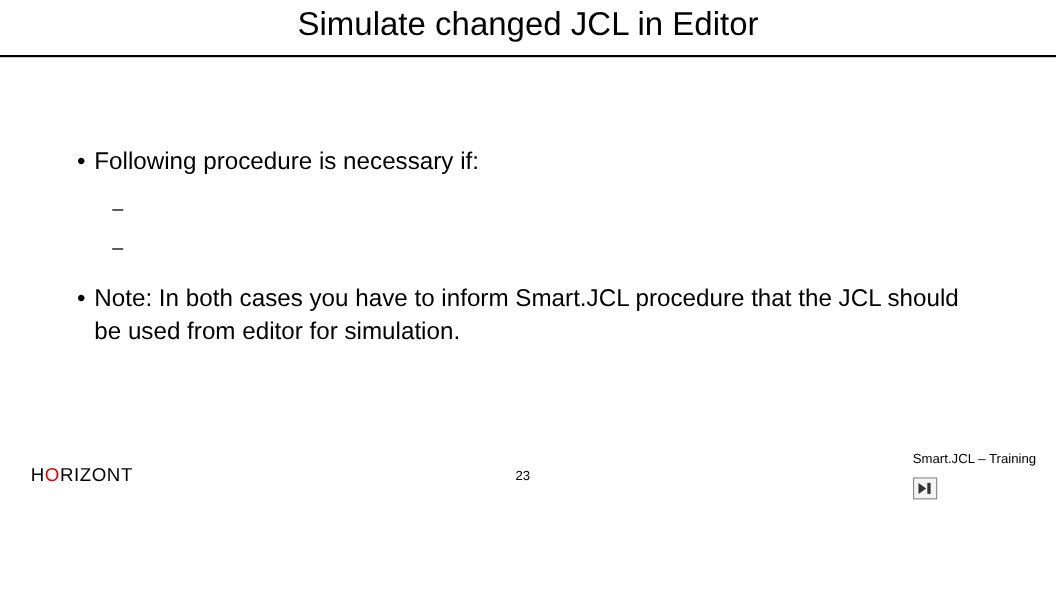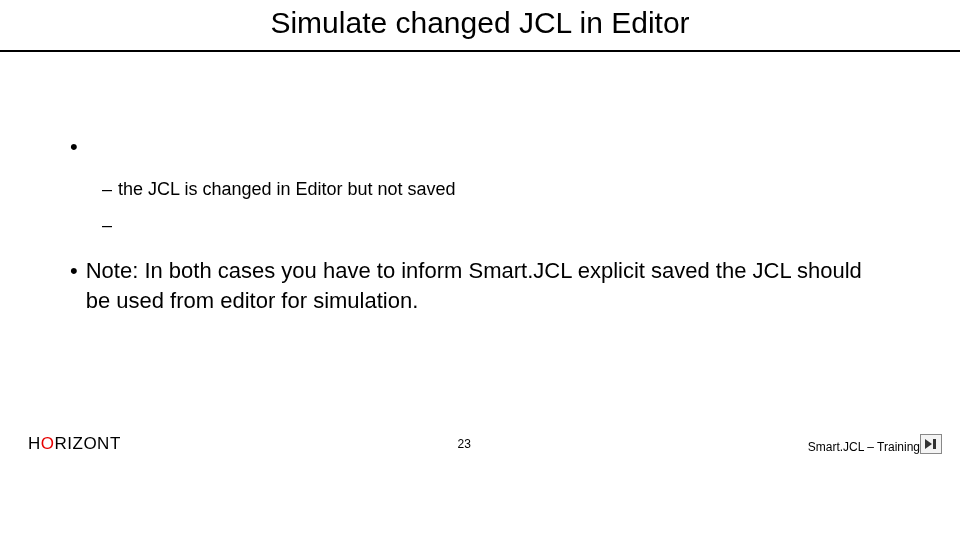--- a/index.html
+++ b/index.html
@@ -11,50 +11,50 @@
 .bullet-1 { display: flex; font-size: 22px; line-height: 1.35; margin-bottom: 14px; }
 .bullet-1 .marker { margin-right: 8px; }
 .bullet-2 { display: flex; font-size: 18px; line-height: 1.45; margin-left: 32px; margin-bottom: 10px; }
 .bullet-2 .marker { margin-right: 6px; color: #000; }
 .note-b1 { display: flex; font-size: 22px; line-height: 1.35; margin-top: 18px; }
 .note-b1 .marker { margin-right: 8px; }
 .footer { position: absolute; bottom: 10px; left: 0; width: 100%; padding: 0 18px 0 28px; display: flex; align-items: center; justify-content: space-between; font-size: 14px; }
 .brand { font-size: 17px; letter-spacing: 0.5px; }
 .brand .o-red { color: #e60000; }
 .page-num { font-size: 12px; }
-.right-group { display: flex; align-items: flex-end; font-size: 12px; }
+.right-group { display: flex; align-items: flex-start; gap: 10px; font-size: 12px; flex-direction: column; }
 .back-icon { display: inline-flex; align-items: center; justify-content: center; width: 22px; height: 20px; border: 1px solid #888; background: #f4f4f4; }
 .back-icon svg { display: block; }
 </style>
 </head>
 <body>
 
 <div class="slide">
 
   <h1 class="title">Simulate changed JCL in Editor</h1>
   <hr class="title-rule">
 
   <div class="content">
 
     <div class="bullet-1">
       <span class="marker">•</span>
+      <span>Following procedure is necessary if:</span>
     </div>
 
     <div class="bullet-2">
       <span class="marker">–</span>
-      <span>the JCL is changed in Editor but not saved</span>
     </div>
 
     <div class="bullet-2">
       <span class="marker">–</span>
     </div>
 
     <div class="note-b1">
       <span class="marker">•</span>
-      <span>Note: In both cases you have to inform Smart.JCL explicit saved the JCL should be used from editor for simulation.</span>
+      <span>Note: In both cases you have to inform Smart.JCL procedure that the JCL should be used from editor for simulation.</span>
     </div>
 
   </div>
 
   <div class="footer">
     <div class="brand">
       <span>H</span><span class="o-red">O</span><span>RIZONT</span>
     </div>
     <div class="page-num">23</div>
     <div class="right-group">

